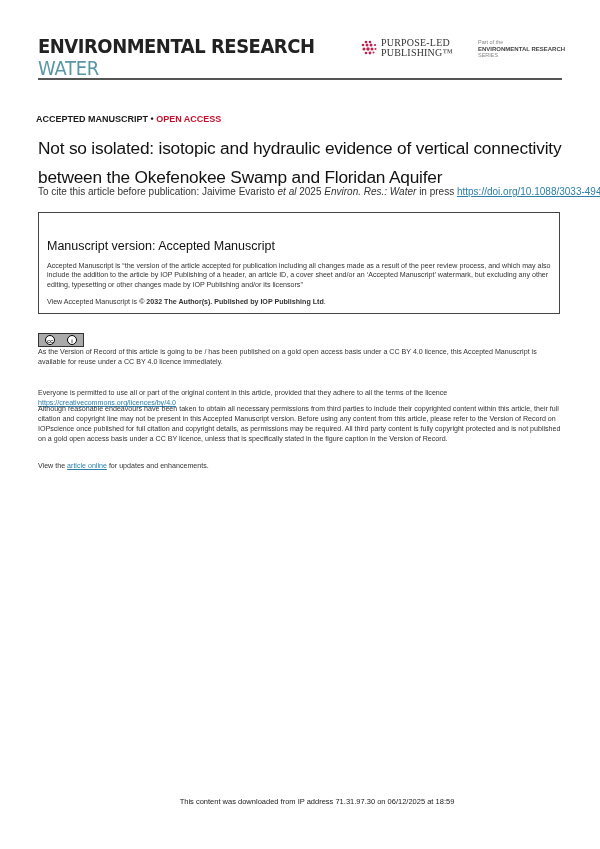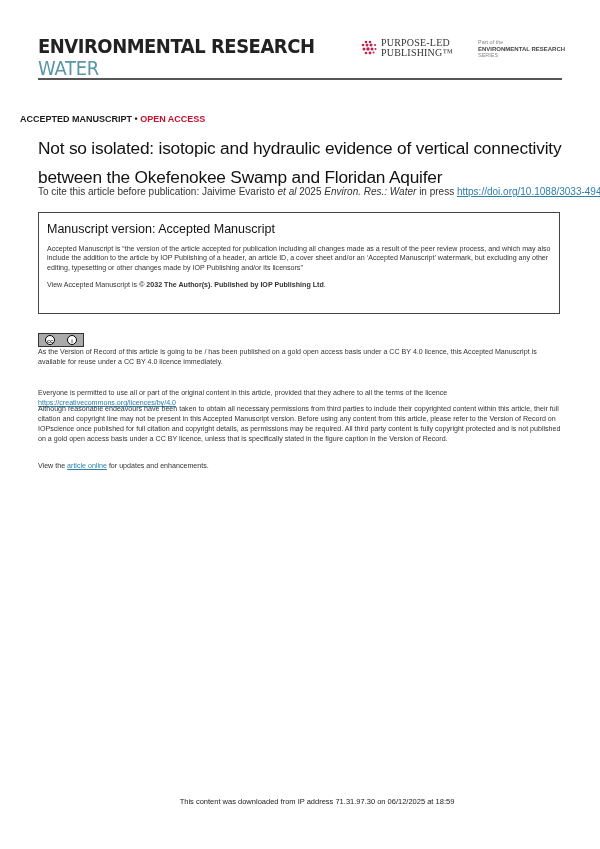--- a/index.html
+++ b/index.html
@@ -6,26 +6,26 @@
   body { width:600px; height:849px; position:relative; overflow:hidden; font-family:"Liberation Sans", sans-serif; color:#1a1a1a; }
   .journal { position:absolute; left:38px; top:36px; }
   .j1 { font-family:"DejaVu Sans", sans-serif; font-size:19.5px; font-weight:bold; letter-spacing:-0.5px; color:#222; line-height:22px; transform:scaleX(0.92); transform-origin:left; }
   .j2 { font-family:"DejaVu Sans", sans-serif; font-size:19.5px; color:#5a97a6; line-height:22px; letter-spacing:-0.3px; transform:scaleX(0.92); transform-origin:left; }
   .hr { position:absolute; left:38px; width:524px; top:78px; height:1.5px; background:#555; }
   .ppl { position:absolute; left:361px; top:38px; display:flex; align-items:center; }
   .ppl .dots { width:16px; height:16px; margin-right:4px; }
   .ppl .txt { font-family:"Liberation Serif", serif; font-size:10px; line-height:10px; color:#333; letter-spacing:0.2px; }
   .series { position:absolute; left:478px; top:39px; font-size:5.5px; line-height:6.5px; color:#888; }
   .series b { color:#444; font-size:6px; }
-  .label { position:absolute; left:20px; top:114px; font-size:9px; font-weight:bold; color:#1a1a1a; }
+  .label { position:absolute; left:36px; top:114px; font-size:9px; font-weight:bold; color:#1a1a1a; }
   .label .oa { color:#c8102e; }
   .title { position:absolute; left:38px; top:134px; width:540px; font-size:17.3px; line-height:29px; color:#111; letter-spacing:-0.2px; }
   .cite { position:absolute; left:38px; top:186px; font-size:10px; color:#333; white-space:nowrap; }
   a { color:#2b7fa8; text-decoration:underline; }
-  .box { position:absolute; left:38px; top:212px; width:522px; height:102px; border:1.3px solid #444; box-sizing:border-box; padding:9px 8px; }
+  .box { position:absolute; left:38px; top:212px; width:522px; height:102px; border:1.3px solid #444; box-sizing:border-box; padding:26px 8px; }
   .box h2 { margin:0 0 9px 0; font-size:12.5px; font-weight:normal; color:#111; }
   .box p { margin:0 0 8px 0; font-size:7.1px; line-height:9.4px; color:#333; }
   .cc { position:absolute; left:38px; top:333px; width:46px; height:14px; background:#aaa; border:1px solid #333; box-sizing:border-box; display:flex; align-items:center; justify-content:space-around; }
   .cc span { display:inline-block; width:10px; height:10px; border-radius:50%; background:#fff; border:1px solid #000; font-size:5.5px; font-weight:bold; text-align:center; line-height:10px; box-sizing:border-box; }
   .para { position:absolute; left:38px; width:524px; font-size:7.1px; line-height:10px; color:#333; margin:0; }
   .footer { position:absolute; left:17px; width:600px; top:797px; text-align:center; font-size:7.5px; color:#222; }
 </style>
 </head>
 <body>
 

